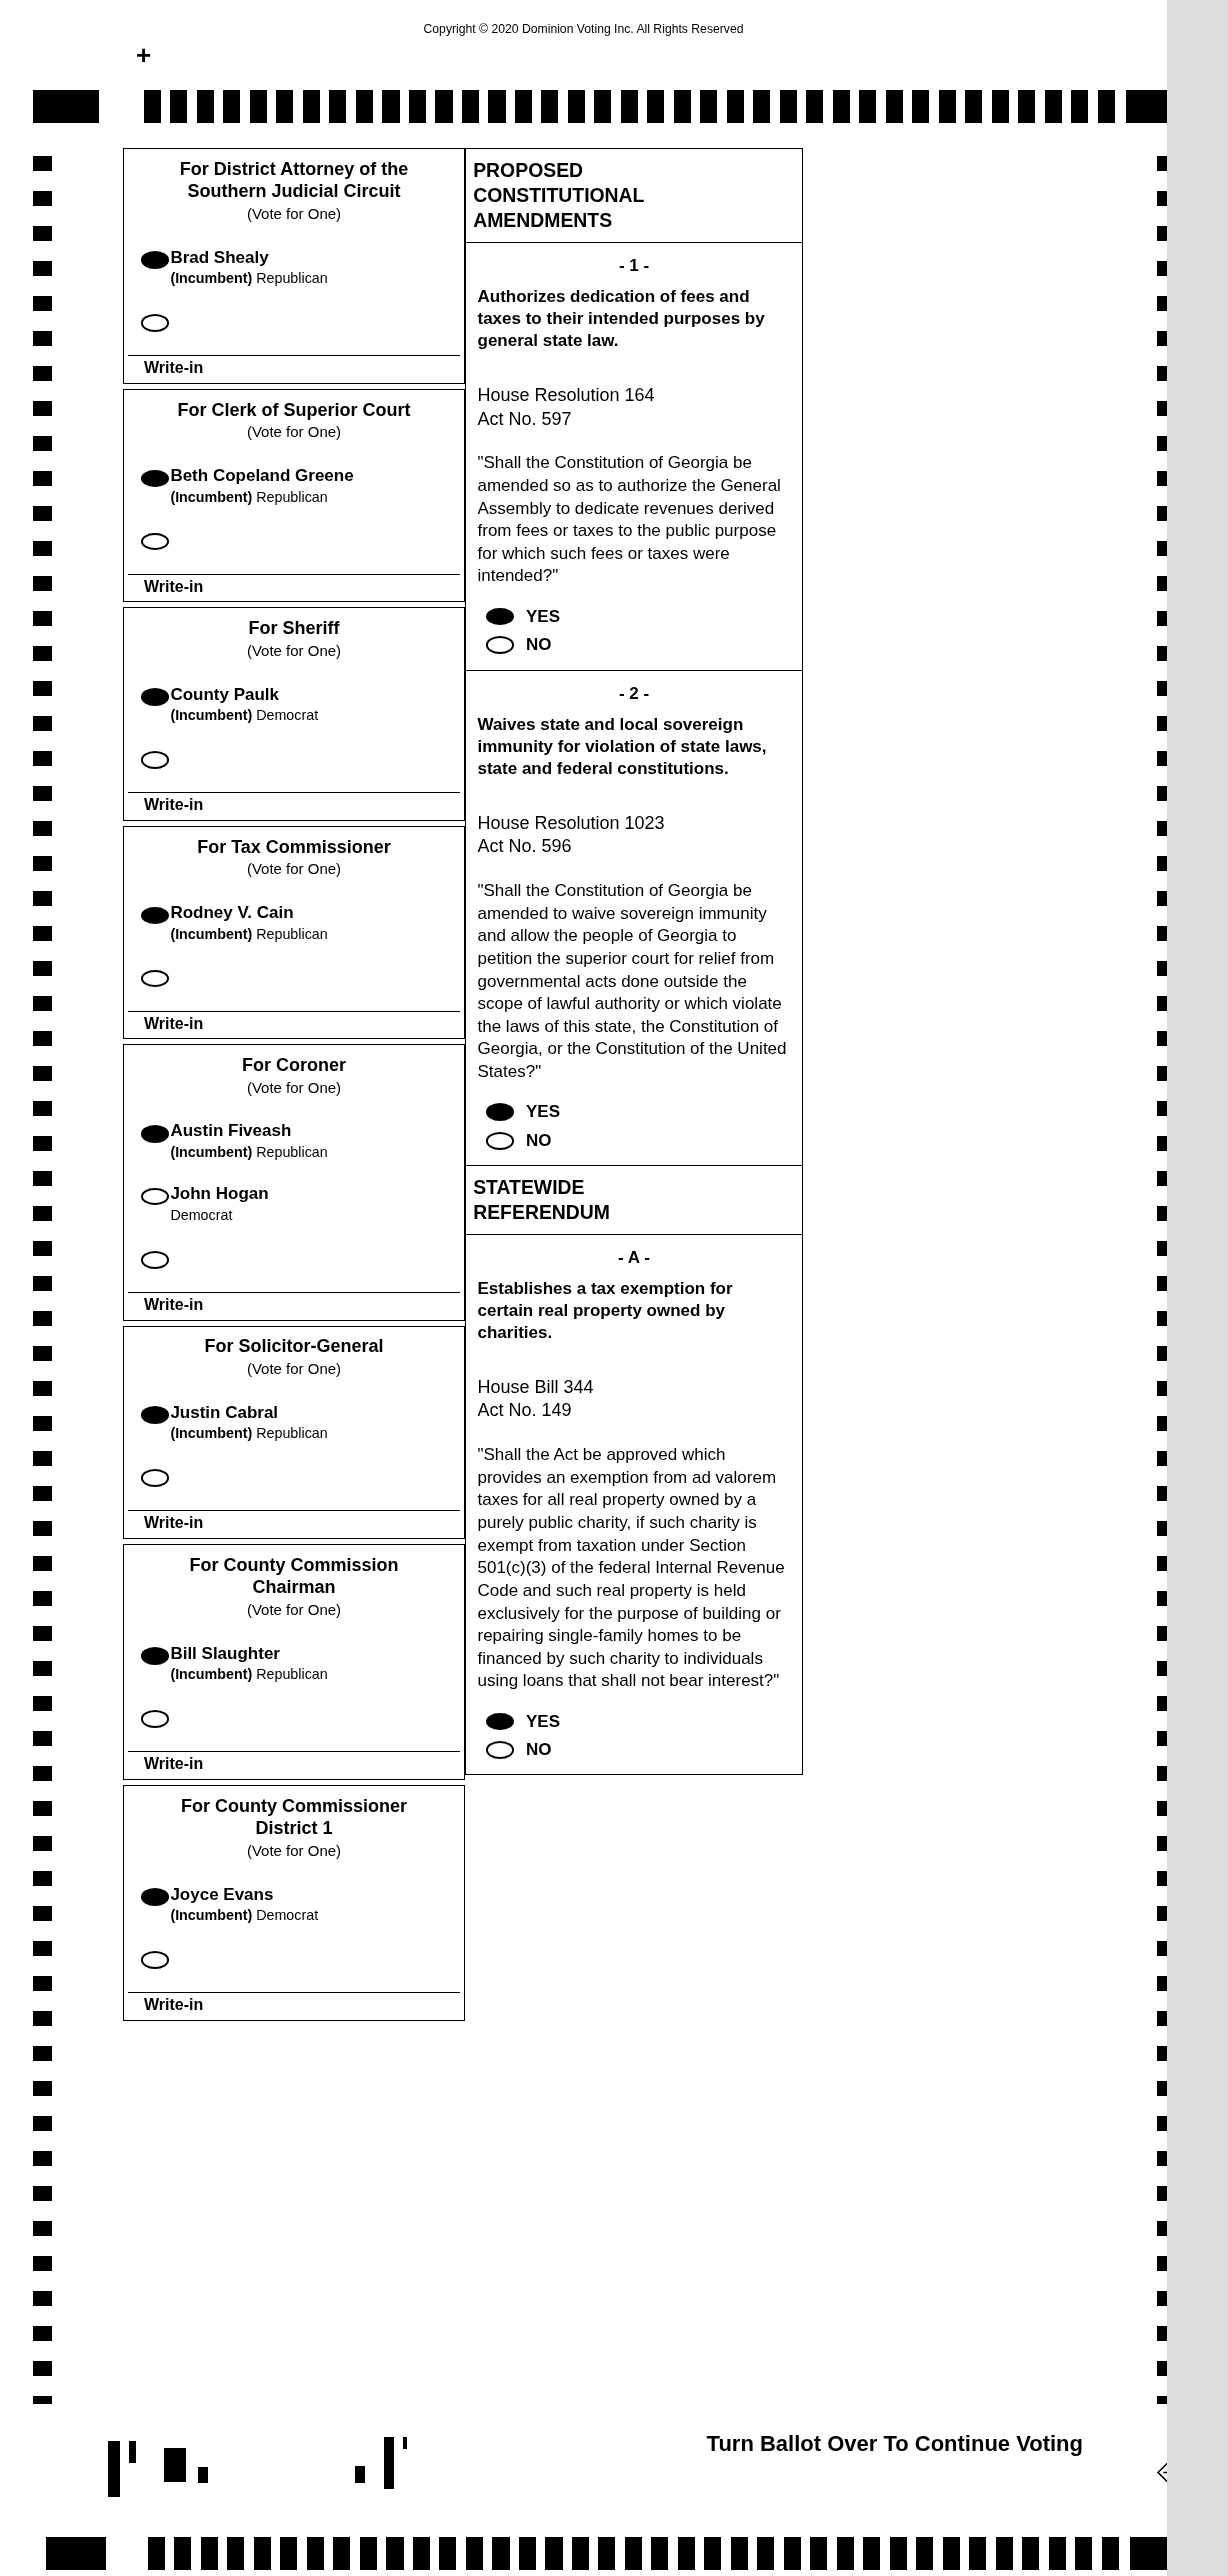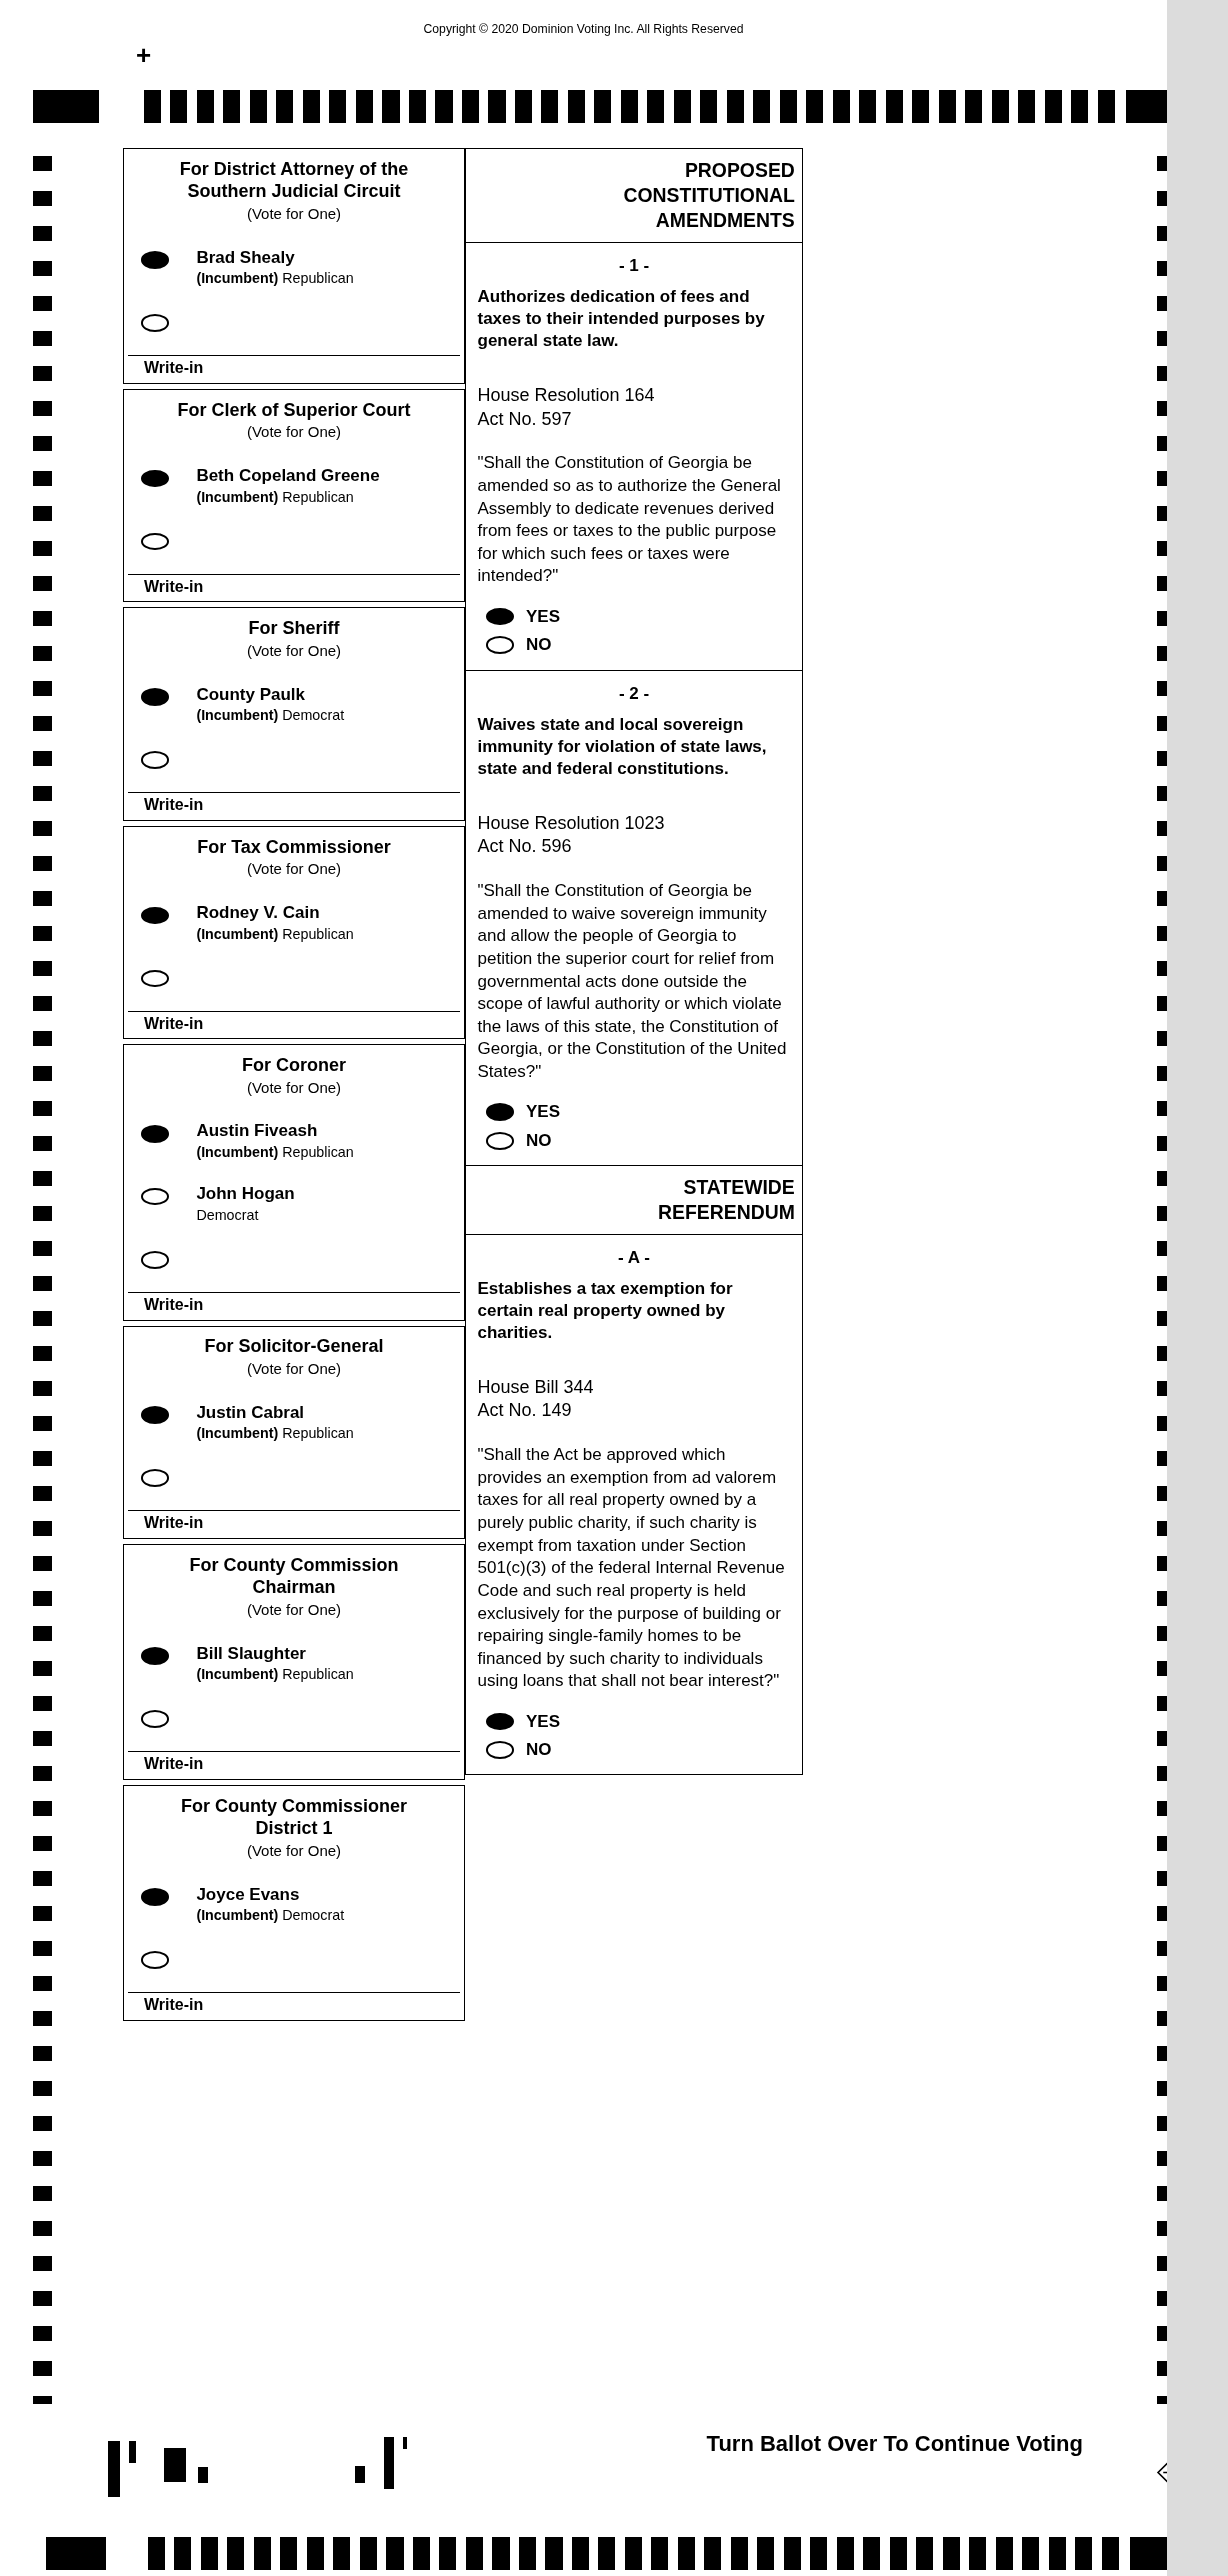--- a/index.html
+++ b/index.html
@@ -25,30 +25,30 @@
   
   .contest{border:1.4px solid #000;margin-bottom:5px;background:#fff;}
   .contest-header{text-align:center;padding:8.6px 13px 7.2px;}
   .contest-title{font-weight:bold;font-size:18px;line-height:1.25;white-space:pre-line;}
   .vote-for{font-size:15px;margin-top:2.2px;}
   .cand-row{display:flex;align-items:flex-start;padding:0 13px 0 17px;margin-top:18.6px;}
   .cand-row + .cand-row{margin-top:23px;}
   .oval{display:inline-block;width:24.4px;height:13.6px;border:2.2px solid #000;border-radius:50%;background:#fff;flex:none;}
   .oval[data-filled="true"]{background:#000;}
   .cand-row .oval{margin-top:3.6px;}
-  .cand-text{margin-left:27px;}
+  .cand-text{margin-left:1px;}
   .cand-name{font-weight:bold;font-size:17px;line-height:1.2;}
   .cand-detail{font-size:14.3px;line-height:1.2;margin-top:2.2px;}
   .cand-detail .inc{font-weight:bold;}
   .choice-empty{padding:0 13px 0 17px;margin-top:27px;}
   .writein-line{border-top:1.4px solid #000;margin:21.5px 3.6px 0 3.6px;}
   .writein-label{font-weight:bold;font-size:16px;margin:2.9px 0 5.7px 20px;}
 
   
-  .m-header{border:1.4px solid #000;text-align:right;font-weight:bold;font-size:19.4px;line-height:1.3;
+  .m-header{border:1.4px solid #000;text-align:left;font-weight:bold;font-size:19.4px;line-height:1.3;
             padding:8.6px 7.2px;white-space:pre-line;background:#fff;}
   .m-section{border:1.4px solid #000;border-top:none;padding:0 11.5px 14.3px;background:#fff;}
   .m-number{text-align:center;font-weight:bold;font-size:17px;padding:13px 0 10px;}
   .m-summary{font-weight:bold;font-size:17px;line-height:1.3;}
   .m-ref{font-size:18px;line-height:1.3;margin-top:32px;white-space:pre-line;}
   .m-question{font-size:17px;line-height:1.33;margin-top:21.5px;}
   .m-choice{display:flex;align-items:center;margin-top:18.6px;padding-left:8.6px;}
   .m-choice.m-choice-no{margin-top:8.6px;}
   .m-choice .label{font-weight:bold;font-size:17px;margin-left:11.5px;}
 </style>

